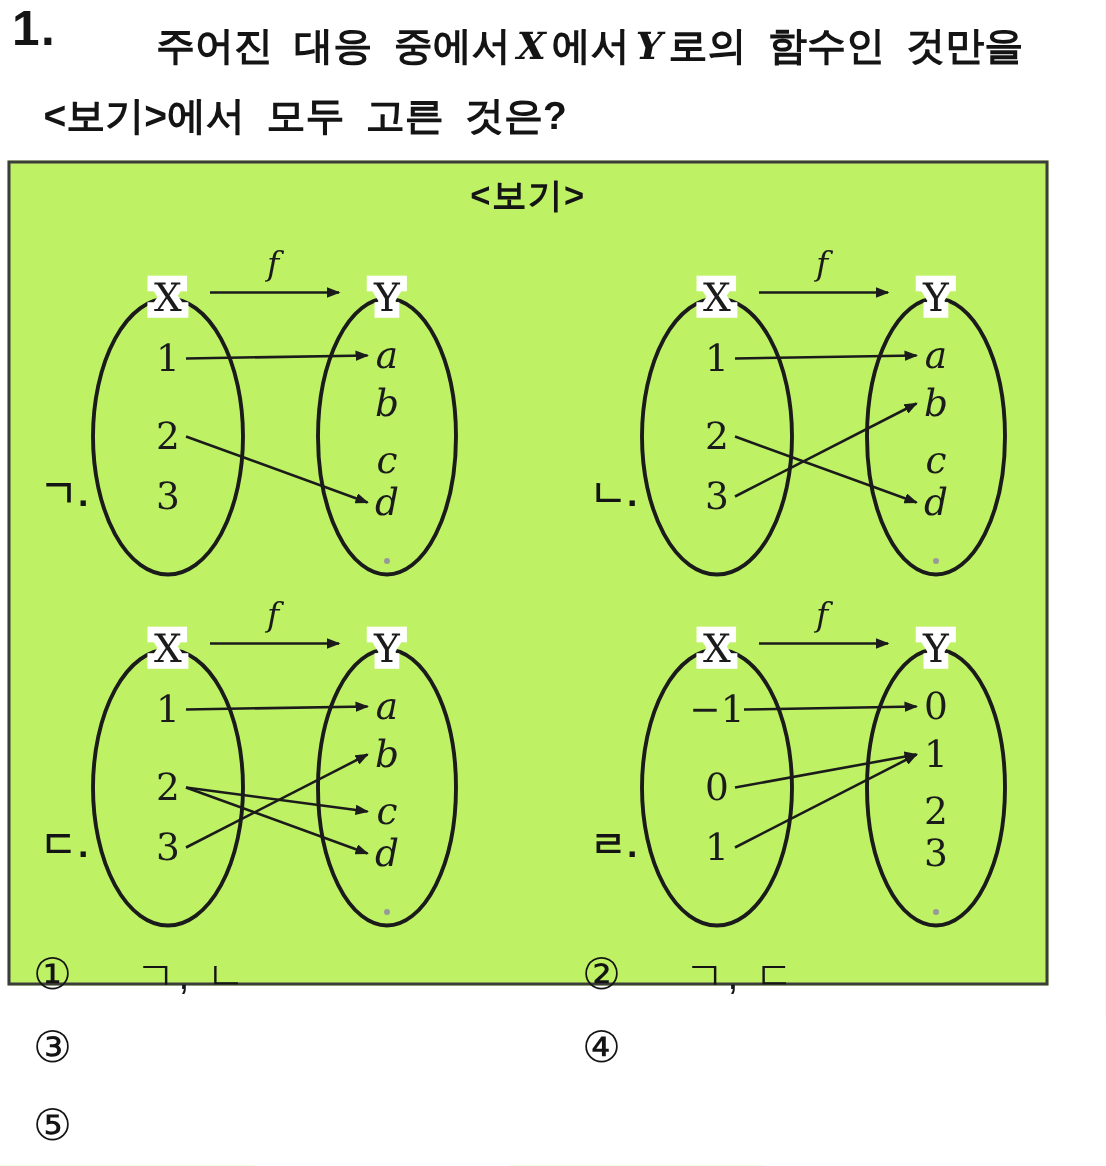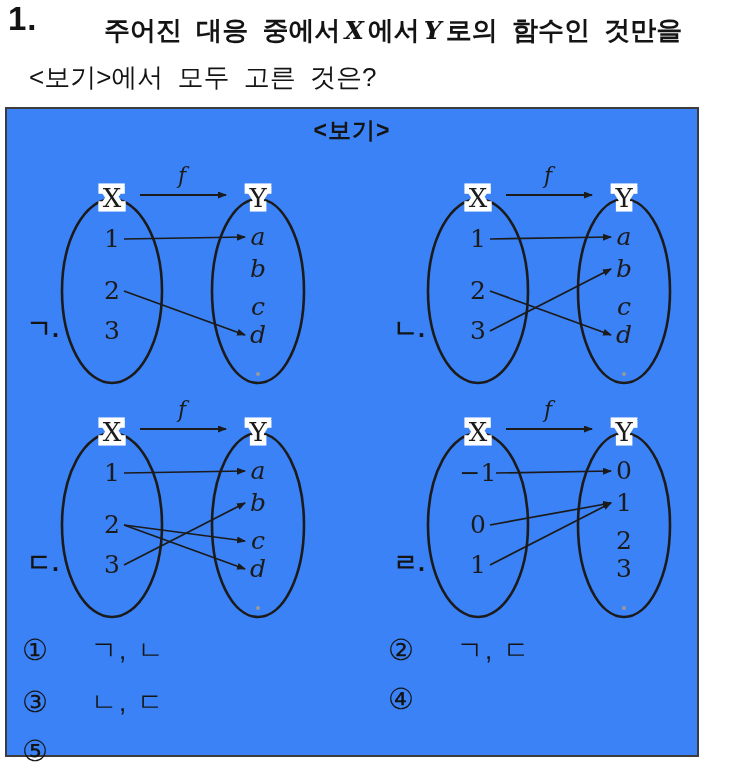--- a/index.html
+++ b/index.html
@@ -2,26 +2,26 @@
 <html><head>
 <meta charset="utf-8">
 <style>
   html,body{margin:0;padding:0;background:#fff;}
   .page{position:relative;width:737px;height:777px;background:#ffffff;overflow:hidden;
         font-family:"Liberation Sans",sans-serif;color:#141414;}
   
   .q-num{position:absolute;left:8px;top:0px;font-size:33px;font-weight:700;letter-spacing:1px;}
   .q-line1{position:absolute;left:56px;top:13px;font-size:26px;font-weight:700;
            word-spacing:7px;white-space:nowrap;margin-left:48px;}
-  .q-line2{position:absolute;left:29px;top:60px;font-size:26px;font-weight:400;word-spacing:7px;}
+  .q-line2{position:absolute;left:29px;top:60px;font-size:26px;font-weight:700;word-spacing:7px;}
   .mathvar{font-family:"DejaVu Serif","Liberation Serif",serif;font-style:italic;
            font-weight:600;font-size:25px;padding:0 4px;}
   
-  .boki-box{position:absolute;left:5px;top:107px;width:694px;height:650px;
-            border:2px solid #3c3c3c;background:#3b82f6;box-sizing:border-box;}
+  .boki-box{position:absolute;left:5px;top:107px;width:694px;height:550px;
+            border:2px solid #3c3c3c;background:#bef264;box-sizing:border-box;}
   .boki-title{position:absolute;top:6px;left:0;width:100%;text-align:center;
               font-size:23px;font-weight:600;letter-spacing:1px;}
   
   .cell{position:absolute;width:345px;height:228px;}
   .cell-g{left:0;top:54px;}
   .cell-n{left:366px;top:54px;}
   .cell-d{left:0;top:288px;}
   .cell-r{left:366px;top:288px;}
   .cell-label{position:absolute;left:20px;bottom:46px;font-size:25px;font-weight:600;}
   .cell svg{position:absolute;left:33px;top:0;}
@@ -162,21 +162,20 @@
   <div class="option opt-1">
     <span class="onum">①</span>
     <span class="otext">ㄱ, ㄴ</span>
   </div>
   <div class="option opt-2">
     <span class="onum">②</span>
     <span class="otext">ㄱ, ㄷ</span>
   </div>
   <div class="option opt-3">
     <span class="onum">③</span>
-    <span class="otext">ㄴ, ㄷ</span>
   </div>
   <div class="option opt-4">
     <span class="onum">④</span>
   </div>
   <div class="option opt-5">
     <span class="onum">⑤</span>
   </div>
 
 </div>
 

